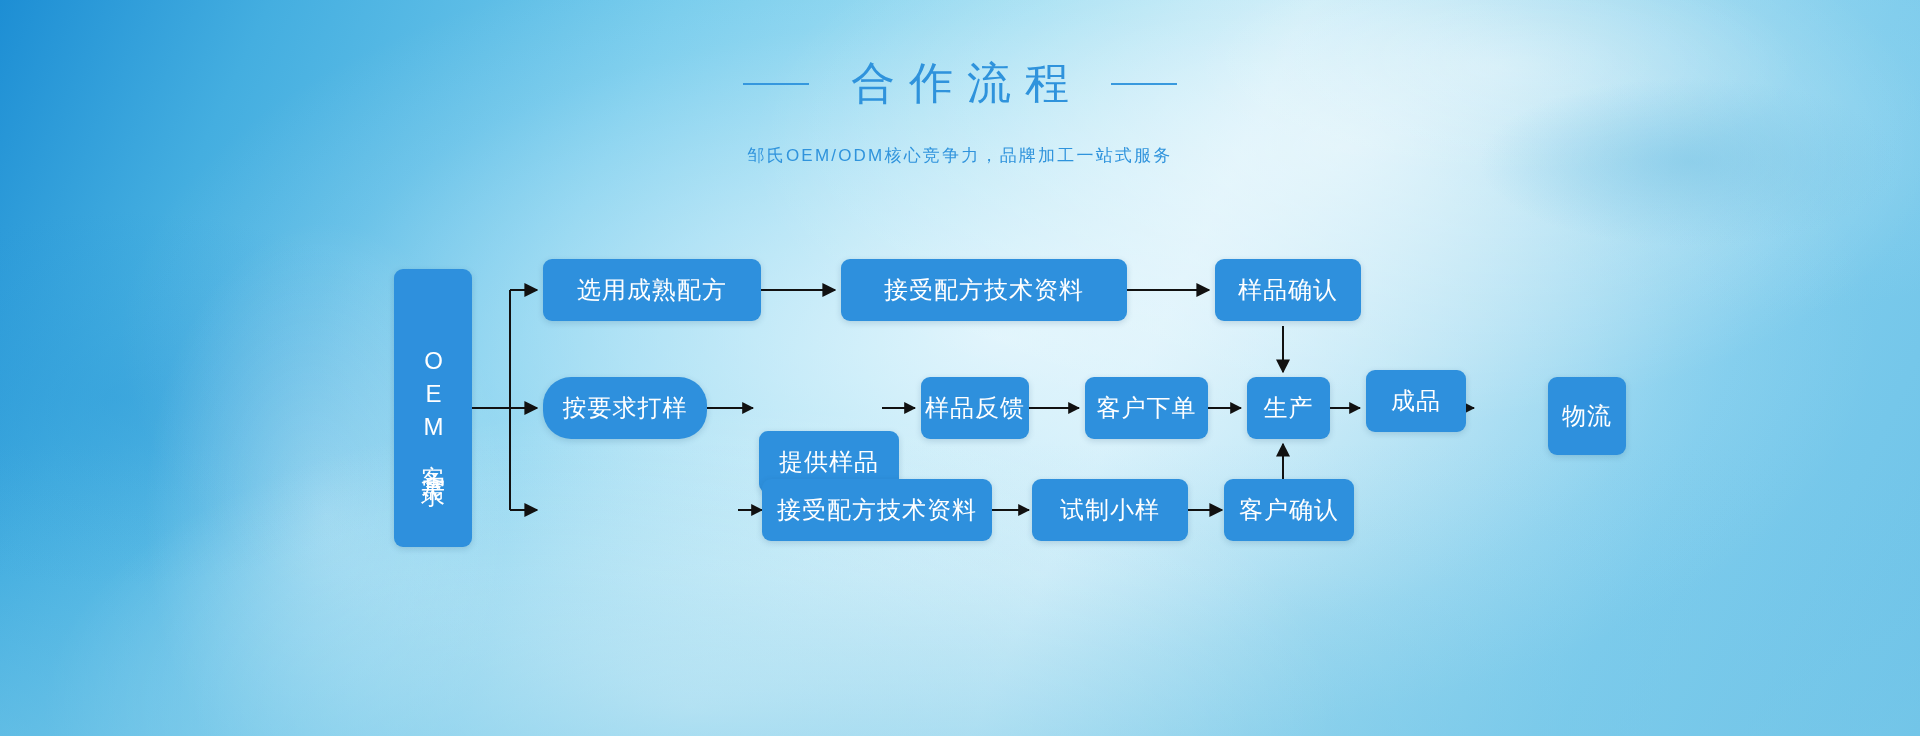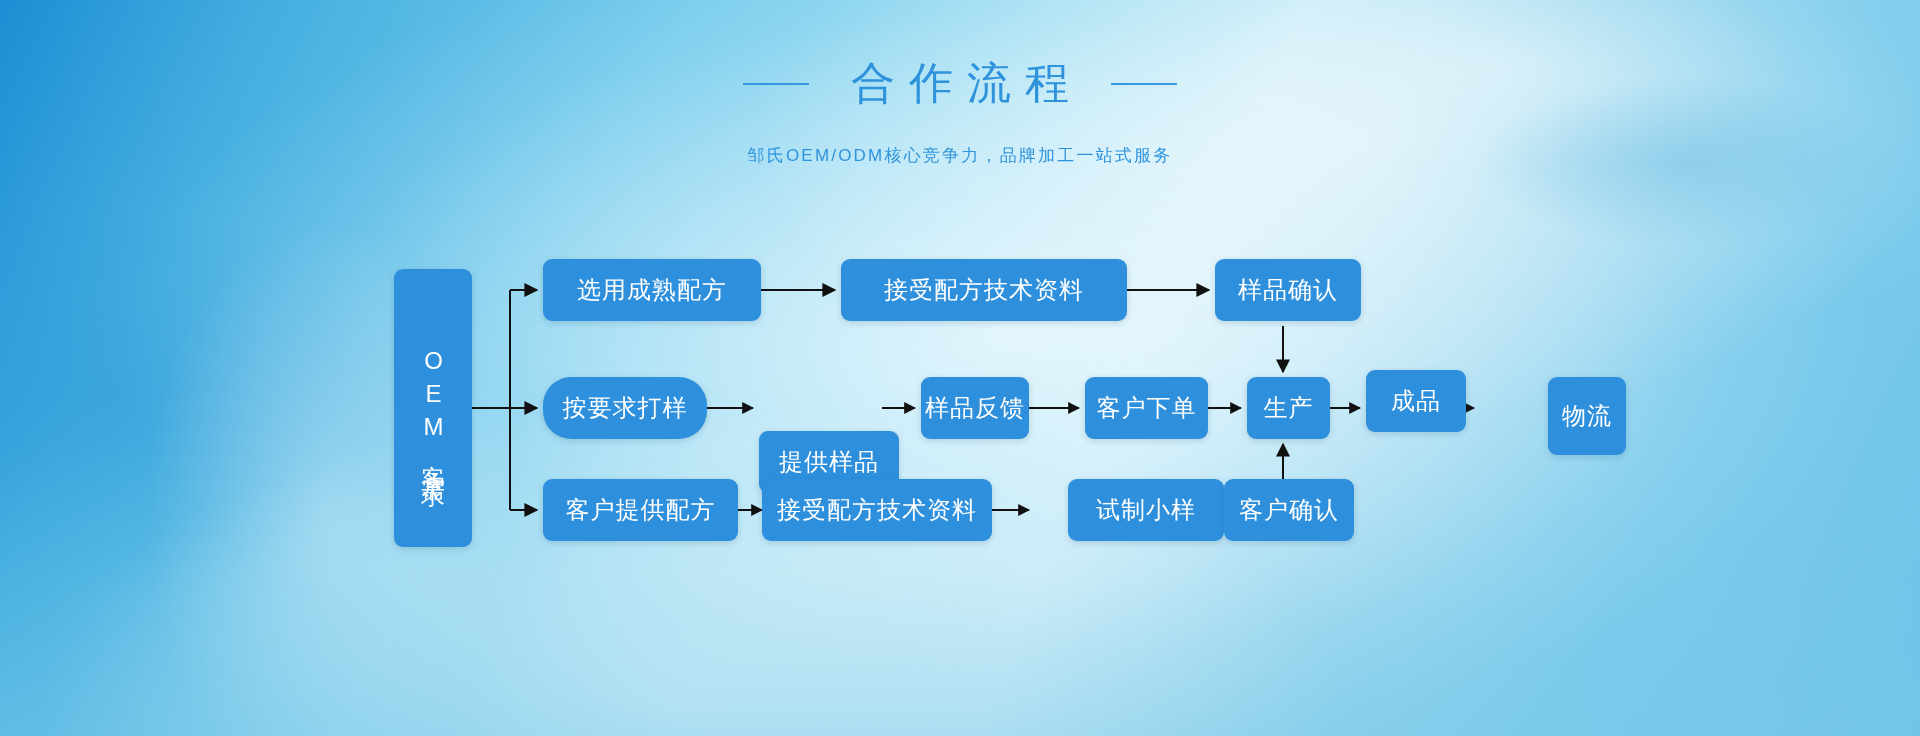--- a/index.html
+++ b/index.html
@@ -221,19 +221,18 @@
     <div class="node" style="left:1215px; top:259px; width:146px; height:62px;">样品确认</div>
 
     <div class="node" style="left:543px; top:377px; width:164px; height:62px;border-radius:28px;">按要求打样</div>
     <div class="node" style="left:759px; top:391px; width:140px; height:62px;margin-top:40px;">提供样品</div>
     <div class="node" style="left:921px; top:377px; width:108px; height:62px;">样品反馈</div>
     <div class="node" style="left:1085px; top:377px; width:123px; height:62px;">客户下单</div>
     <div class="node" style="left:1247px; top:377px; width:83px; height:62px;">生产</div>
     <div class="node" style="left:1366px; top:370px; width:100px; height:62px;">成品</div>
     <div class="node" style="left:1548px; top:377px; width:78px; height:78px;">物流</div>
 
-    <div class="node" style="left:543px; top:479px; width:195px; height:62px;">客户提供配方</div>
     <div class="node" style="left:762px; top:479px; width:230px; height:62px;text-align:right;">接受配方技术资料</div>
-    <div class="node" style="left:1068px; top:479px; width:156px; height:62px;font-family:Liberation Mono, monospace;">试制小样</div>
+    <div class="node" style="left:1032px; top:479px; width:156px; height:62px;font-family:Liberation Mono, monospace;">试制小样</div>
     <div class="node" style="left:1224px; top:479px; width:130px; height:62px;">客户确认</div>
   </div>
 
 </div>
 
 </body></html>

